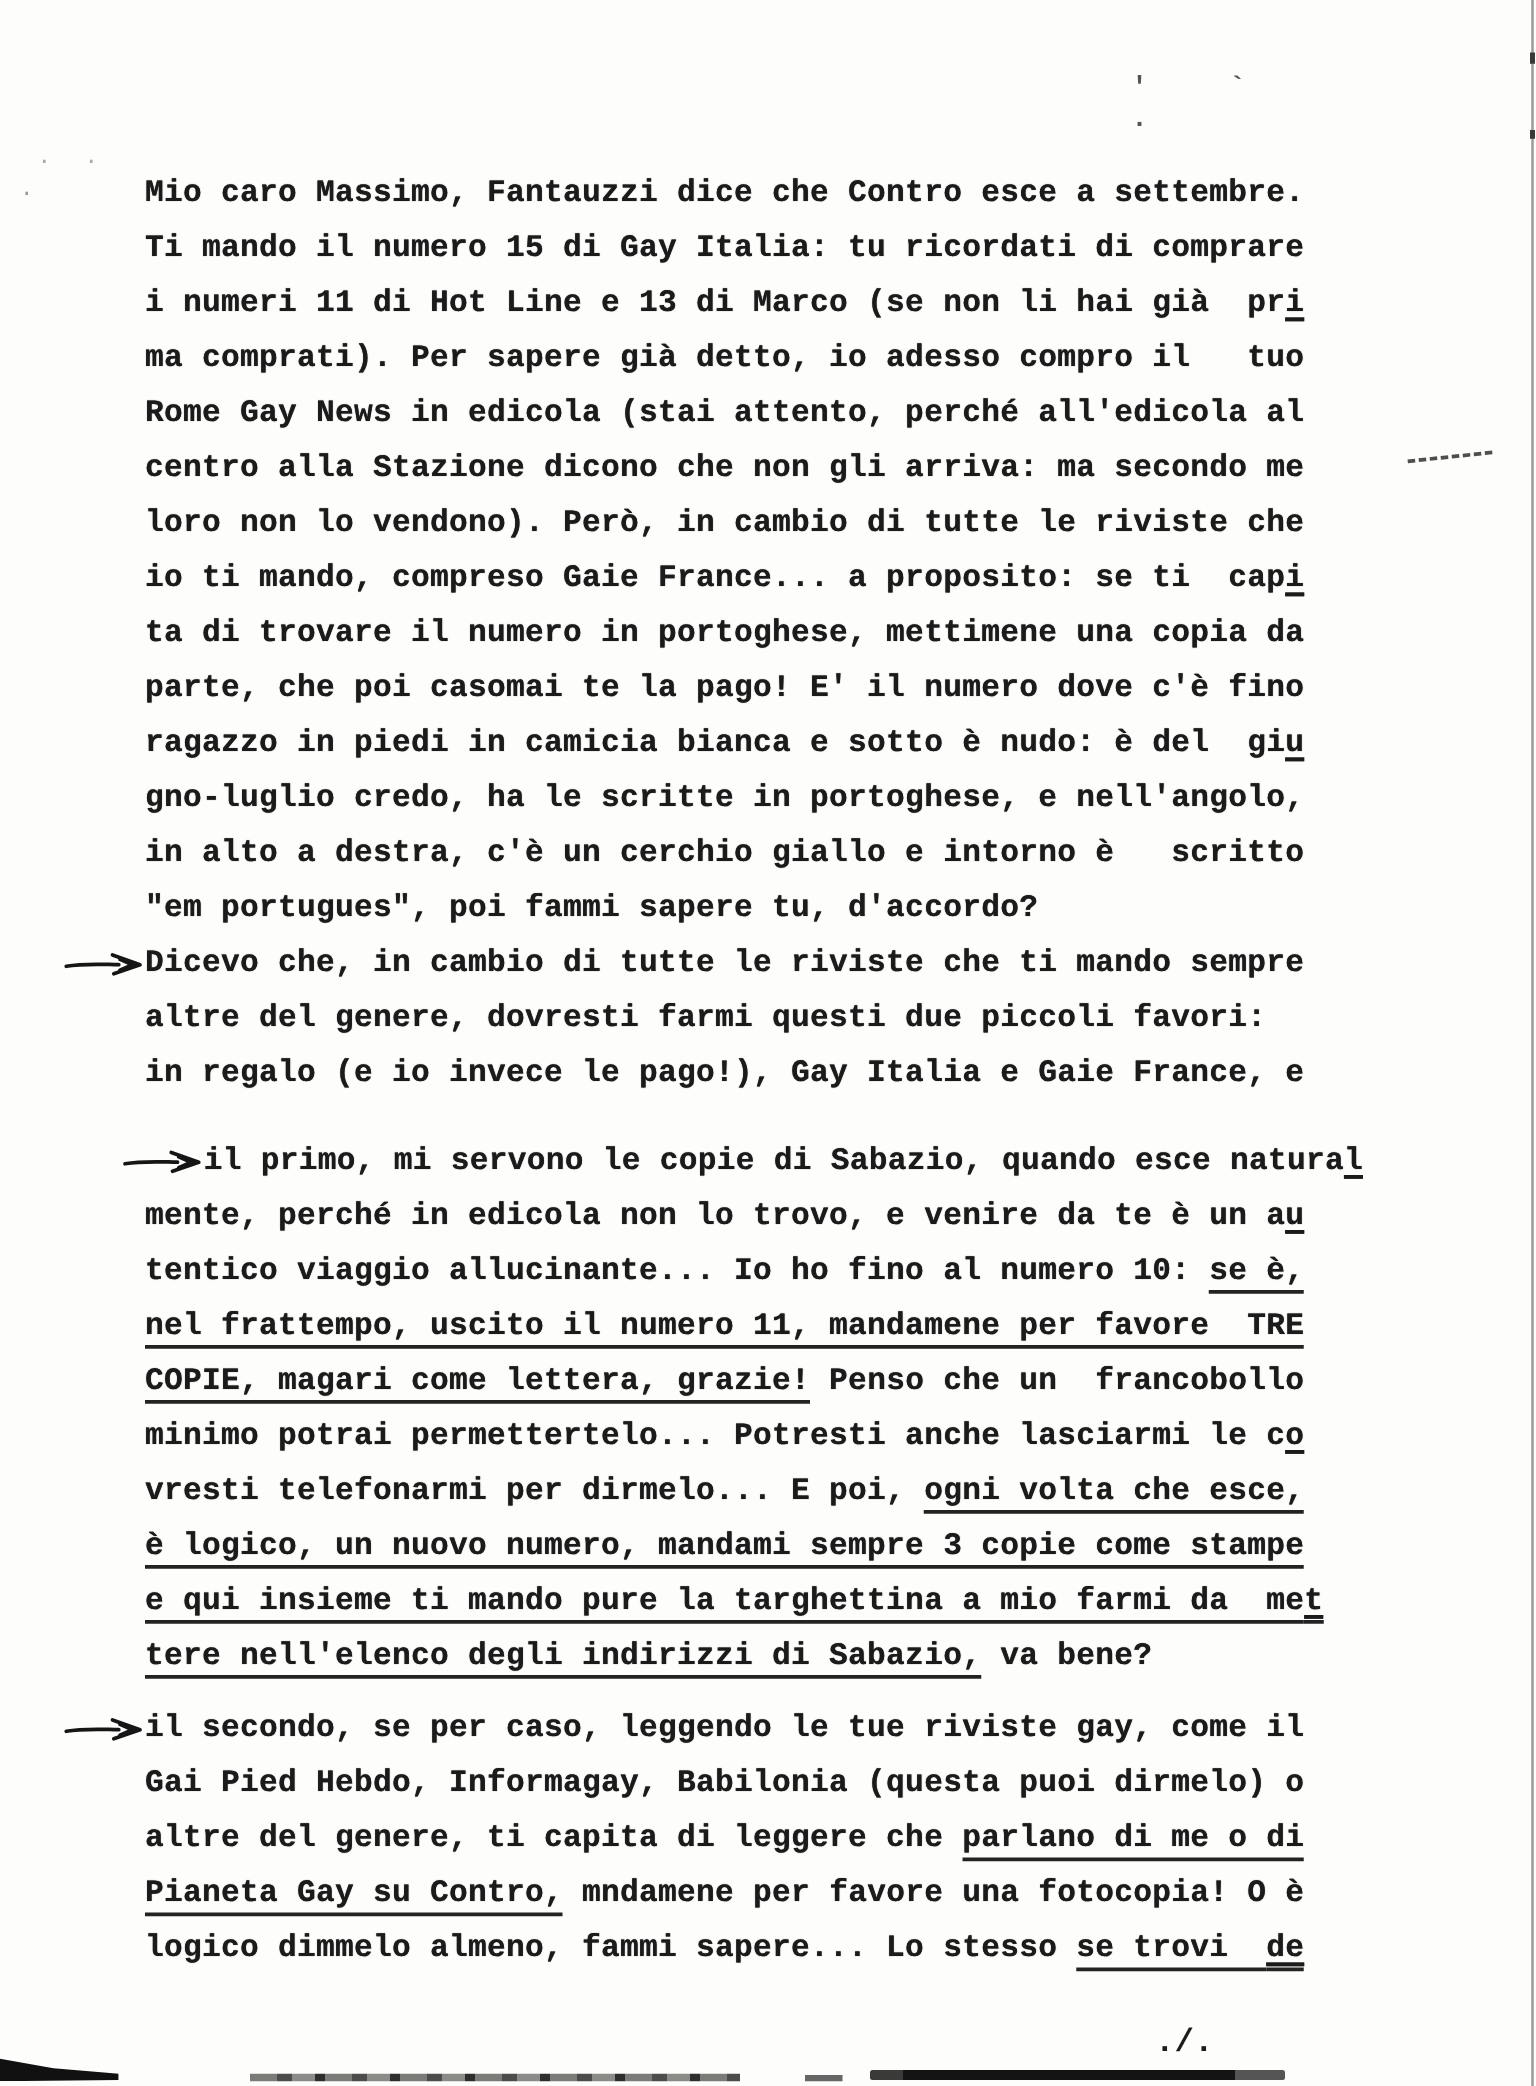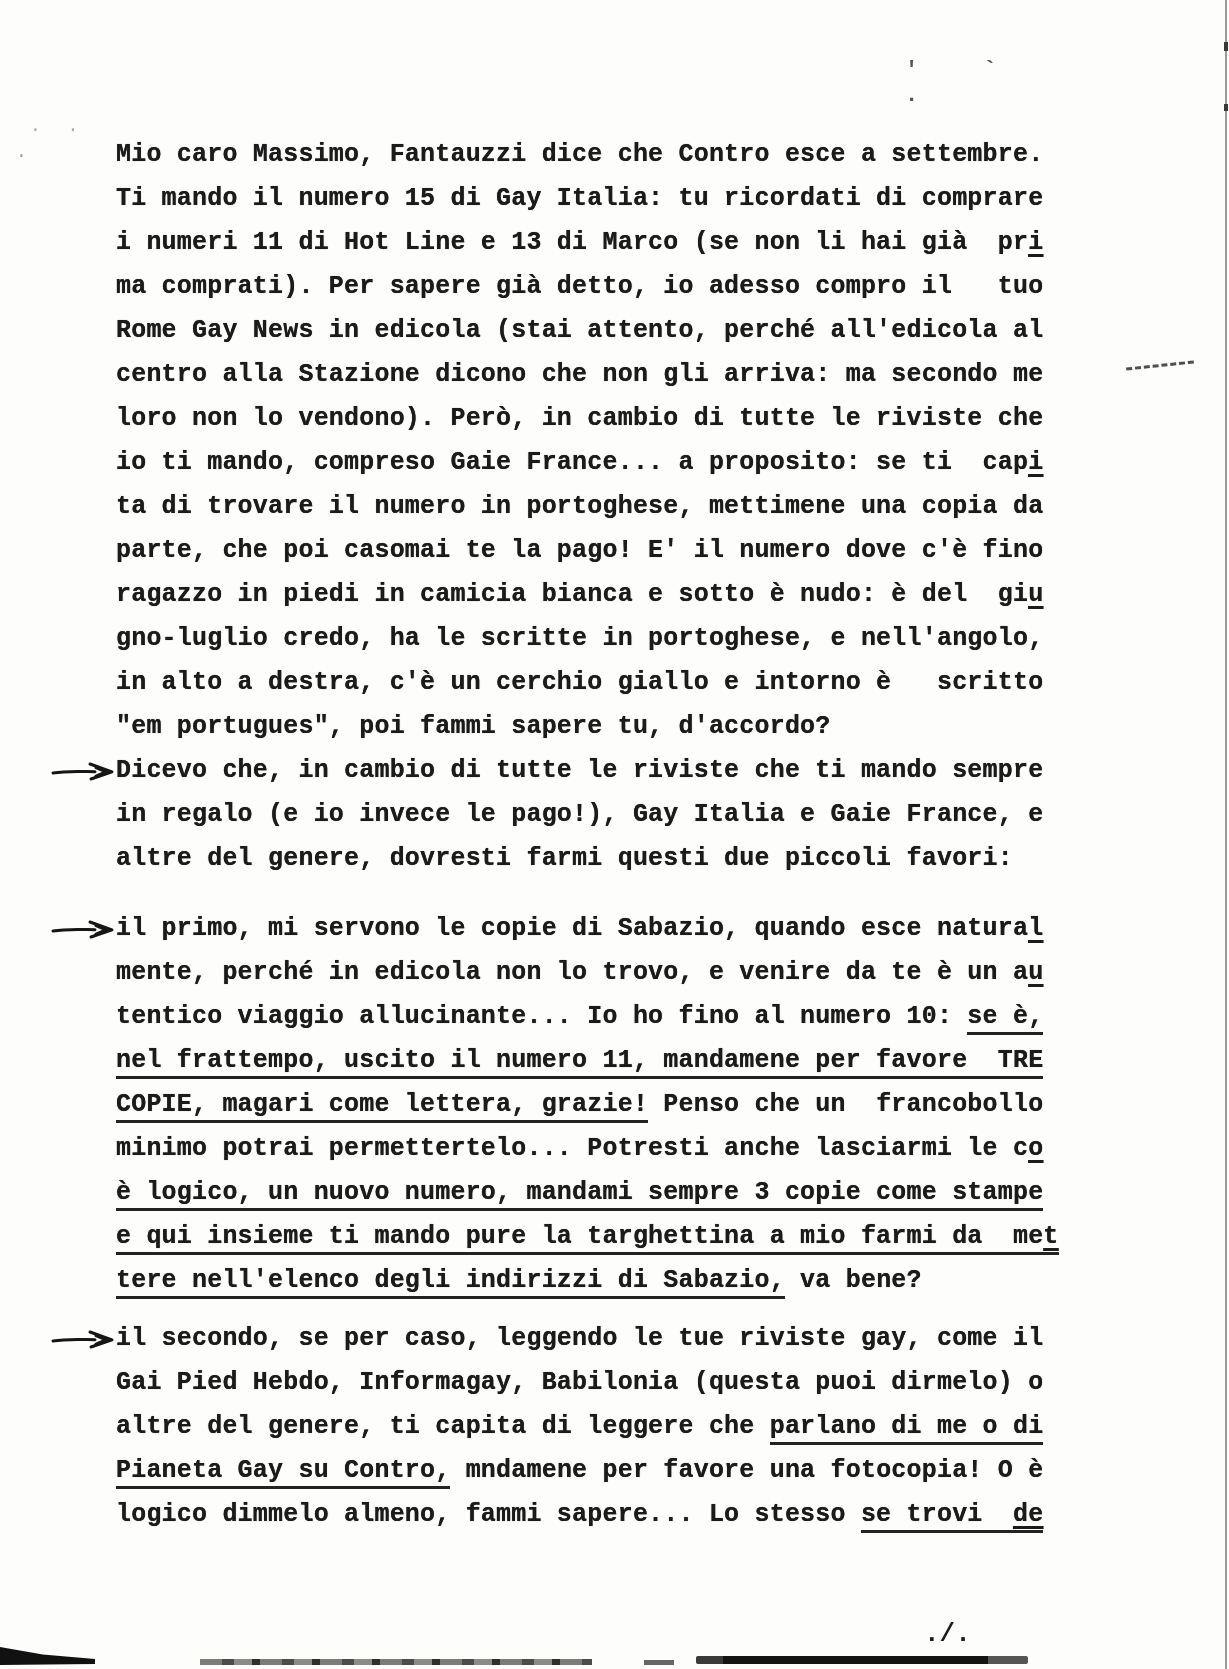--- a/index.html
+++ b/index.html
@@ -161,32 +161,33 @@
       <div class="line"><span class="seg u-none">parte, che poi casomai te la pago! E' il numero dove c'è fino</span></div>
       <div class="line"><span class="seg u-none">ragazzo in piedi in camicia bianca e sotto è nudo: è del  gi</span><span class="seg u-typed">u</span></div>
       <div class="line"><span class="seg u-none">gno-luglio credo, ha le scritte in portoghese, e nell'angolo,</span></div>
       <div class="line"><span class="seg u-none">in alto a destra, c'è un cerchio giallo e intorno è   scritto</span></div>
       <div class="line"><span class="seg u-none">"em portugues", poi fammi sapere tu, d'accordo?</span></div>
       <div class="line"><svg class="arrow" viewBox="0 0 72 24" width="72" height="24">
           <path d="M3 14 C 17 11.5, 31 12.5, 45 12.7"></path>
           <path d="M40 5 L 62 12.8 L 41 20"></path>
           <path d="M46 8.5 L 56 12.8 L 46 17.2"></path>
         </svg><span class="seg u-none">Dicevo che, in cambio di tutte le riviste che ti mando sempre</span></div>
+      <div class="line"><span class="seg u-none">altre del genere, dovresti farmi questi due piccoli favori:</span></div>
       <div class="line"><span class="seg u-none">in regalo (e io invece le pago!), Gay Italia e Gaie France, e</span></div>
-      <div class="line"><span class="seg u-none">altre del genere, dovresti farmi questi due piccoli favori:</span></div>
-      <div class="line" style="margin-top: 26px;"><svg class="arrow" viewBox="0 0 72 24" width="72" height="24">
+      <div class="line" style="margin-top: 26px; margin-left: 47px;"><svg class="arrow" viewBox="0 0 72 24" width="72" height="24">
           <path d="M3 14 C 17 11.5, 31 12.5, 45 12.7"></path>
           <path d="M40 5 L 62 12.8 L 41 20"></path>
           <path d="M46 8.5 L 56 12.8 L 46 17.2"></path>
         </svg><span class="seg u-none">il primo, mi servono le copie di Sabazio, quando esce natura</span><span class="seg u-typed">l</span></div>
       <div class="line"><span class="seg u-none">mente, perché in edicola non lo trovo, e venire da te è un a</span><span class="seg u-typed">u</span></div>
       <div class="line"><span class="seg u-none">tentico viaggio allucinante... Io ho fino al numero 10: </span><span class="seg u-hand">se è,</span></div>
       <div class="line"><span class="seg u-hand">nel frattempo, uscito il numero 11, mandamene per favore  TRE</span></div>
       <div class="line"><span class="seg u-hand">COPIE, magari come lettera, grazie!</span><span class="seg u-none"> Penso che un  francobollo</span></div>
       <div class="line"><span class="seg u-none">minimo potrai permettertelo... Potresti anche lasciarmi le c</span><span class="seg u-typed">o</span></div>
+      <div class="line"><span class="seg u-none">vresti telefonarmi per dirmelo... E poi, </span><span class="seg u-hand">ogni volta che esce,</span></div>
       <div class="line"><span class="seg u-hand">è logico, un nuovo numero, mandami sempre 3 copie come stampe</span></div>
       <div class="line"><span class="seg u-hand">e qui insieme ti mando pure la targhettina a mio farmi da  me</span><span class="seg u-both">t</span></div>
       <div class="line"><span class="seg u-hand">tere nell'elenco degli indirizzi di Sabazio,</span><span class="seg u-none"> va bene?</span></div>
       <div class="line" style="margin-top: 14px;"><svg class="arrow" viewBox="0 0 72 24" width="72" height="24">
           <path d="M3 14 C 17 11.5, 31 12.5, 45 12.7"></path>
           <path d="M40 5 L 62 12.8 L 41 20"></path>
           <path d="M46 8.5 L 56 12.8 L 46 17.2"></path>
         </svg><span class="seg u-none">il secondo, se per caso, leggendo le tue riviste gay, come il</span></div>
       <div class="line"><span class="seg u-none">Gai Pied Hebdo, Informagay, Babilonia (questa puoi dirmelo) o</span></div>
       <div class="line"><span class="seg u-none">altre del genere, ti capita di leggere che </span><span class="seg u-hand">parlano di me o di</span></div>

